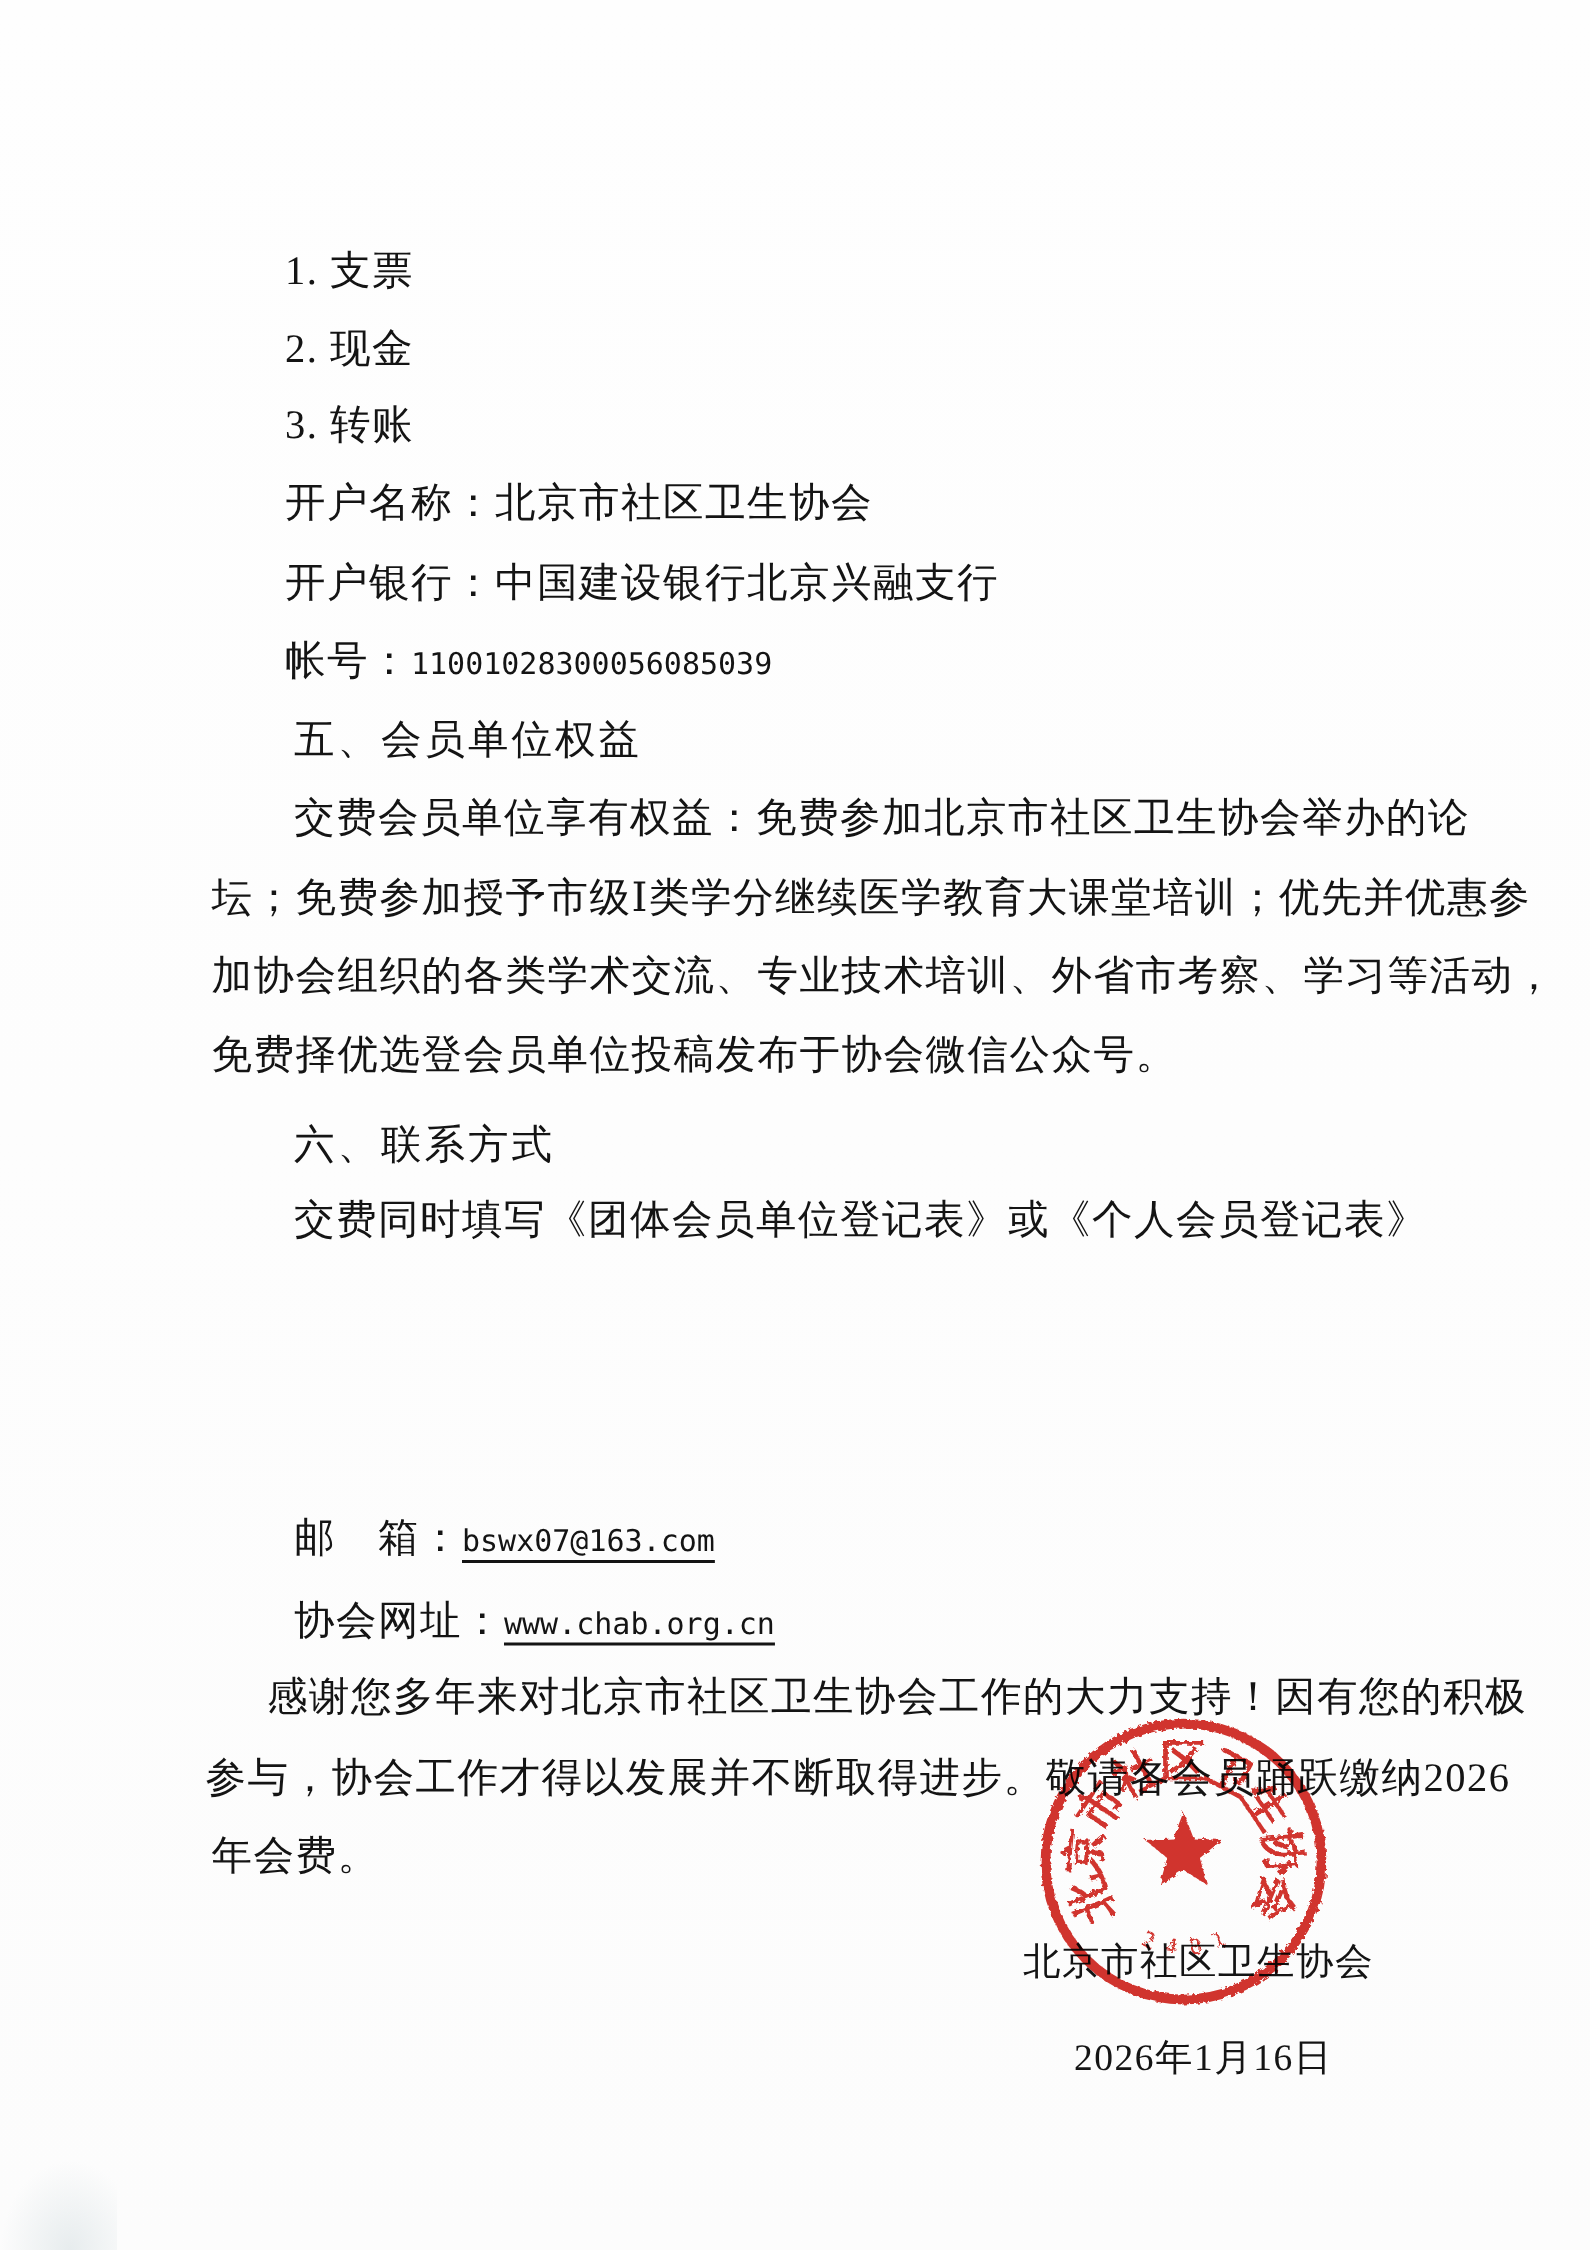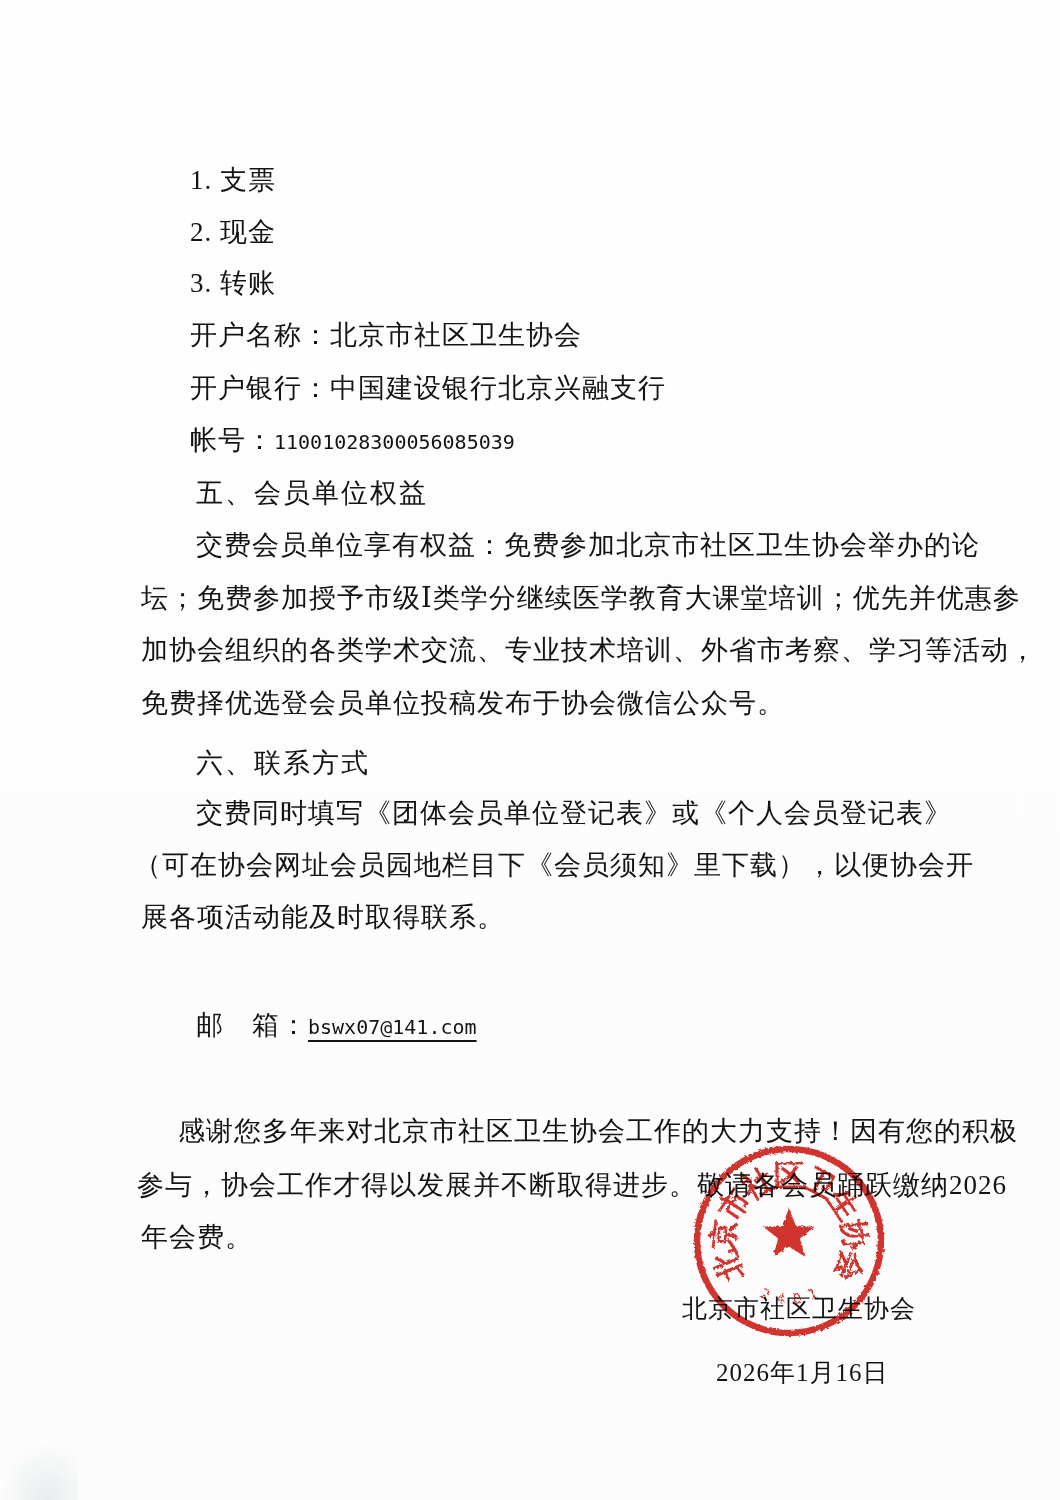--- a/index.html
+++ b/index.html
@@ -52,28 +52,29 @@
   </div>
 
   <div class="line bold" style="left:196px;top:476px">五、会员单位权益</div>
   <div class="line" style="left:196px;top:528px">交费会员单位享有权益：免费参加北京市社区卫生协会举办的论</div>
   <div class="line" style="left:141px;top:581px">坛；免费参加授予市级Ⅰ类学分继续医学教育大课堂培训；优先并优惠参</div>
   <div class="line" style="left:141px;top:686px">免费择优选登会员单位投稿发布于协会微信公众号。</div>
   <div class="line" style="left:141px;top:633px">加协会组织的各类学术交流、专业技术培训、外省市考察、学习等活动，</div>
 
   <div class="line bold" style="left:196px;top:746px">六、联系方式</div>
   <div class="line" style="left:196px;top:796px">交费同时填写《团体会员单位登记表》或《个人会员登记表》</div>
-  <div class="line" style="left:134px;top:848px">（可在协会网址会员园地栏目下《会员须知》里下载），以便协会开</div>
-  <div class="line" style="left:141px;top:900px">展各项活动能及时取得联系。</div>
 
 
   <div class="line" style="left:196px;top:1008px">
-    <span>邮　箱：</span><span class="latin uline">bswx07@141.com</span>
+    <span>邮　箱：</span><span class="latin uline">bswx07@163.com</span>
   </div>
 
+  <div class="line" style="left:196px;top:1063px">
+    <span>协会网址：</span><span class="latin uline">www.chab.org.cn</span>
+  </div>
 
   <div class="line" style="left:178px;top:1114px">感谢您多年来对北京市社区卫生协会工作的大力支持！因有您的积极</div>
   <div class="line" style="left:137px;top:1168px">参与，协会工作才得以发展并不断取得进步。敬请各会员踊跃缴纳2026</div>
   <div class="line" style="left:141px;top:1220px">年会费。</div>
 
   <div class="line sig" style="left:682px;top:1292px">北京市社区卫生协会</div>
   <div class="line date" style="left:716px;top:1356px">2026年1月16日</div>
 
   <svg class="stamp" id="stamp-svg" viewBox="0 0 204 204" aria-hidden="true">
     <defs>

